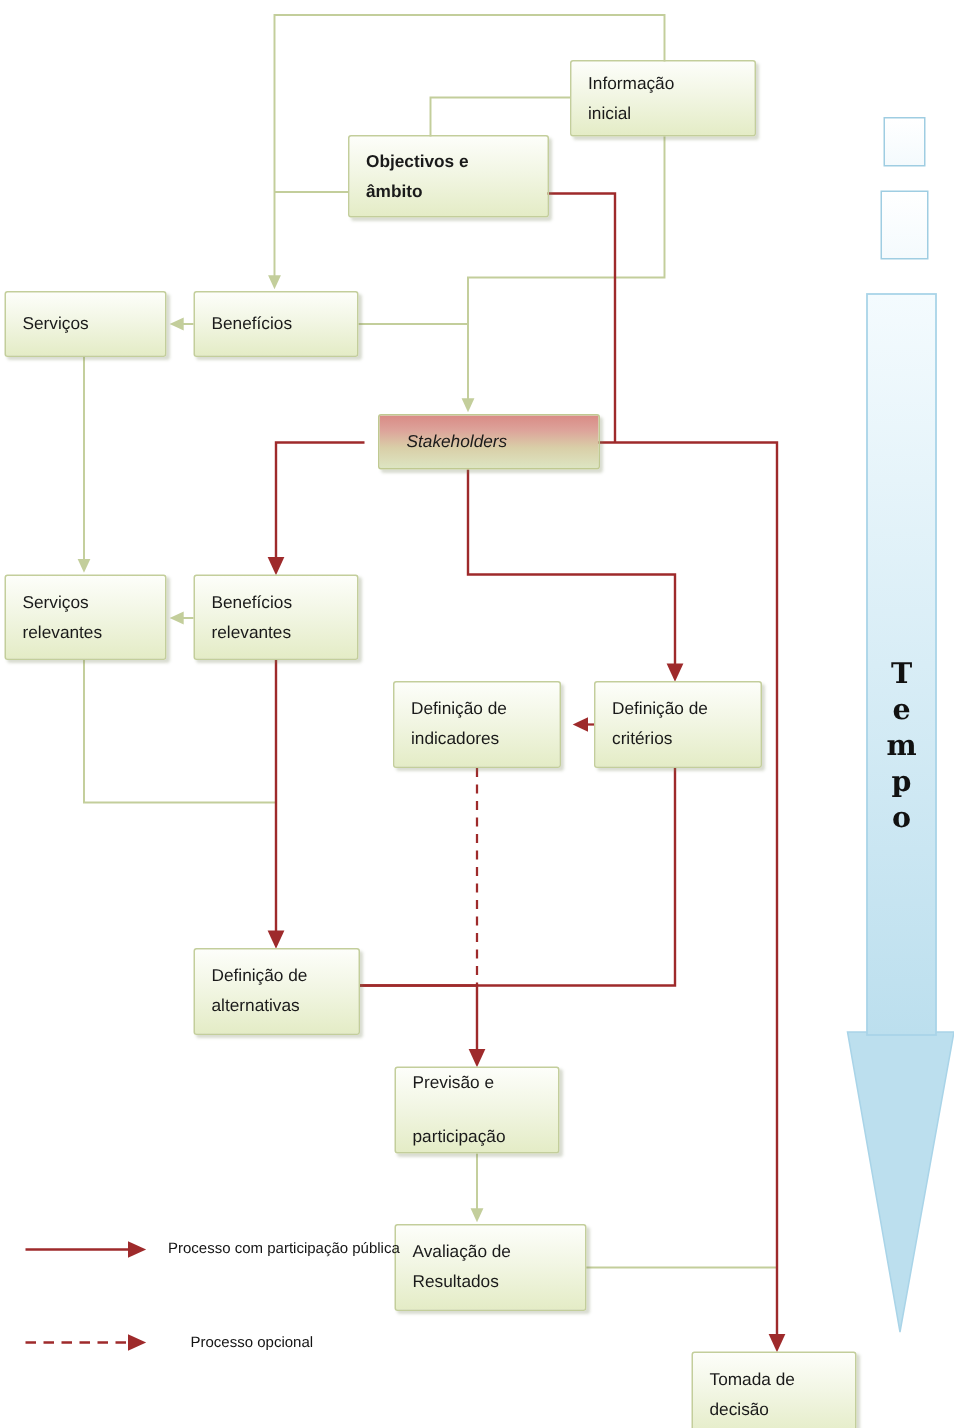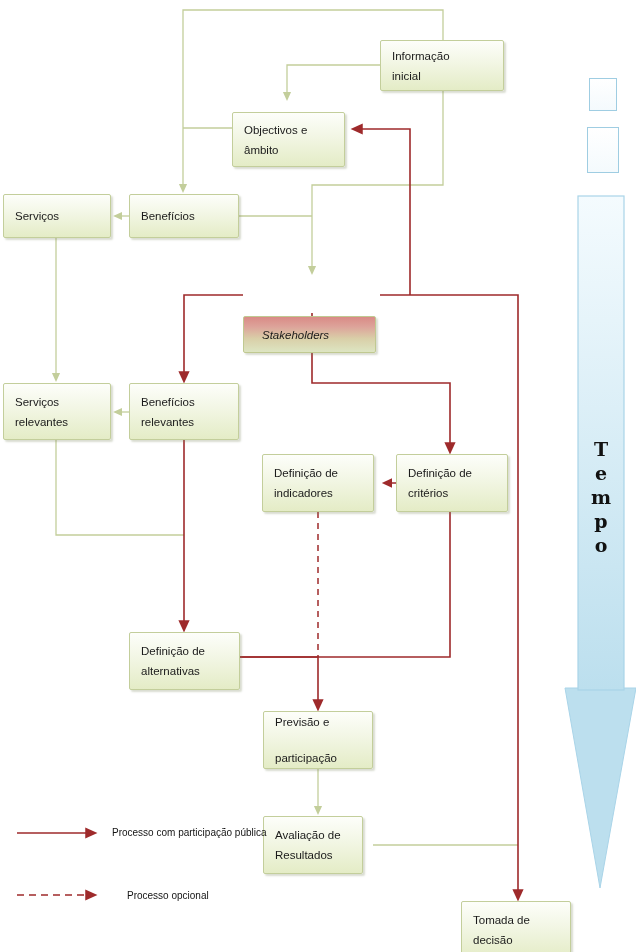--- a/index.html
+++ b/index.html
@@ -150,34 +150,34 @@
       <stop offset="100%" stop-color="#bcdfee"></stop>
     </linearGradient>
     <rect x="578" y="196" width="46" height="494" fill="url(#shaftGrad)" stroke="#a9d4e8" stroke-width="1.2"></rect>
   </svg>
 
   <div class="node" style="left:380px; top:40px; width:124px; height:51px;">
     <span class="ln">Informação</span>
     <span class="ln">inicial</span>
   </div>
 
-  <div class="node" style="left:232px; top:112px; width:113px; height:55px;">
+  <div class="node" style="left:232px; top:90px; width:134px; height:55px;font-weight:bold;">
     <span class="ln">Objectivos e</span>
     <span class="ln">âmbito</span>
   </div>
 
   <div class="node" style="left:3px; top:194px; width:108px; height:44px;">
     <span class="ln">Serviços</span>
   </div>
 
   <div class="node" style="left:129px; top:194px; width:110px; height:44px;">
     <span class="ln">Benefícios</span>
   </div>
 
-  <div class="node stakeholders" style="left:243px; top:276px; width:133px; height:37px;margin-top:40px;">
+  <div class="node stakeholders" style="left:252px; top:276px; width:148px; height:37px;">
     <span class="ln">Stakeholders</span>
   </div>
 
   <div class="node" style="left:3px; top:383px; width:108px; height:57px;">
     <span class="ln">Serviços</span>
     <span class="ln">relevantes</span>
   </div>
 
   <div class="node" style="left:129px; top:383px; width:110px; height:57px;">
     <span class="ln">Benefícios</span>
@@ -197,21 +197,21 @@
   <div class="node" style="left:129px; top:632px; width:111px; height:58px;">
     <span class="ln">Definição de</span>
     <span class="ln">alternativas</span>
   </div>
 
   <div class="node" style="left:263px; top:711px; width:110px; height:58px;gap:16px;">
     <span class="ln">Previsão e</span>
     <span class="ln">participação</span>
   </div>
 
-  <div class="node" style="left:263px; top:816px; width:100px; height:58px;">
+  <div class="node" style="left:263px; top:816px; width:128px; height:58px;">
     <span class="ln">Avaliação de</span>
     <span class="ln">Resultados</span>
   </div>
 
   <div class="node" style="left:461px; top:901px; width:110px; height:58px;">
     <span class="ln">Tomada de</span>
     <span class="ln">decisão</span>
   </div>
 
   <svg class="wires" viewBox="0 0 636 952" xmlns="http://www.w3.org/2000/svg" style="z-index:4;">

